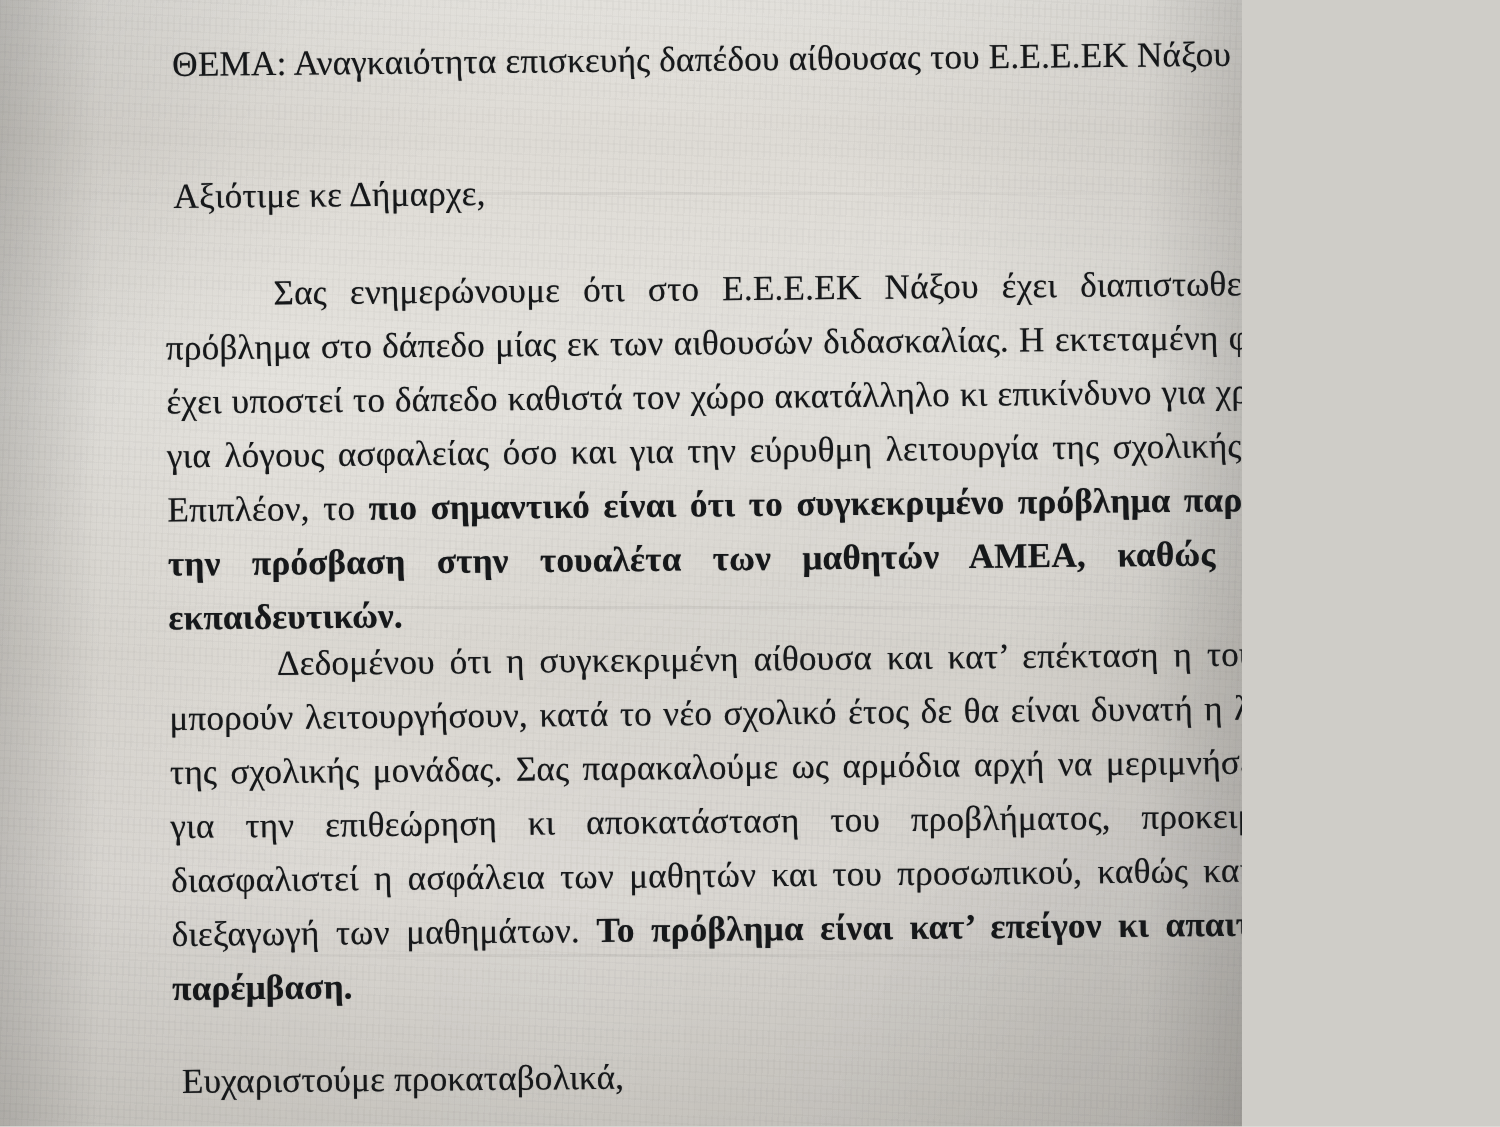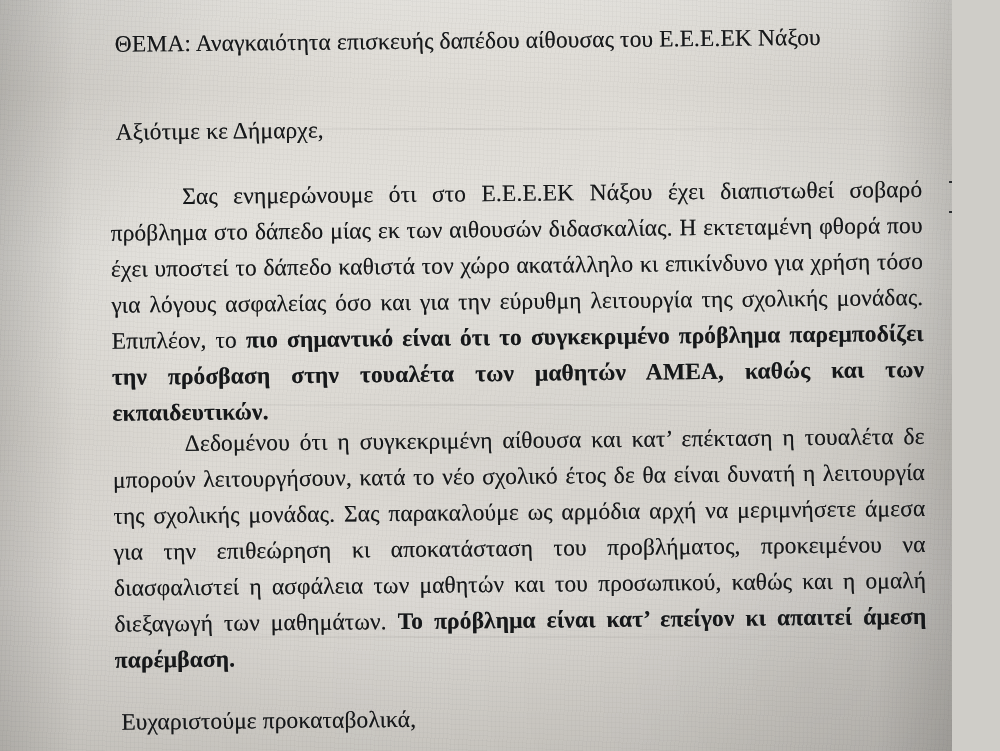--- a/index.html
+++ b/index.html
@@ -10,21 +10,21 @@
     width: 1000px;
     height: 751px;
     overflow: hidden;
     background: #cfcdc8;
     font-family: "Liberation Serif", serif;
   }
 
   
   #page {
     position: relative;
-    width: 952px;
+    width: 828px;
     height: 751px;
     background:
       linear-gradient(115deg, rgba(0,0,0,0.05) 0%, rgba(255,255,255,0.0) 18%, rgba(255,255,255,0.0) 75%, rgba(0,0,0,0.06) 100%),
       linear-gradient(180deg, #e8e6e1 0%, #dedbd5 12%, #e4e2dd 34%, #dcd9d3 58%, #e2dfda 78%, #d6d3cd 100%);
     overflow: hidden;
   }
 
   
   #page::before {
     content: "";

